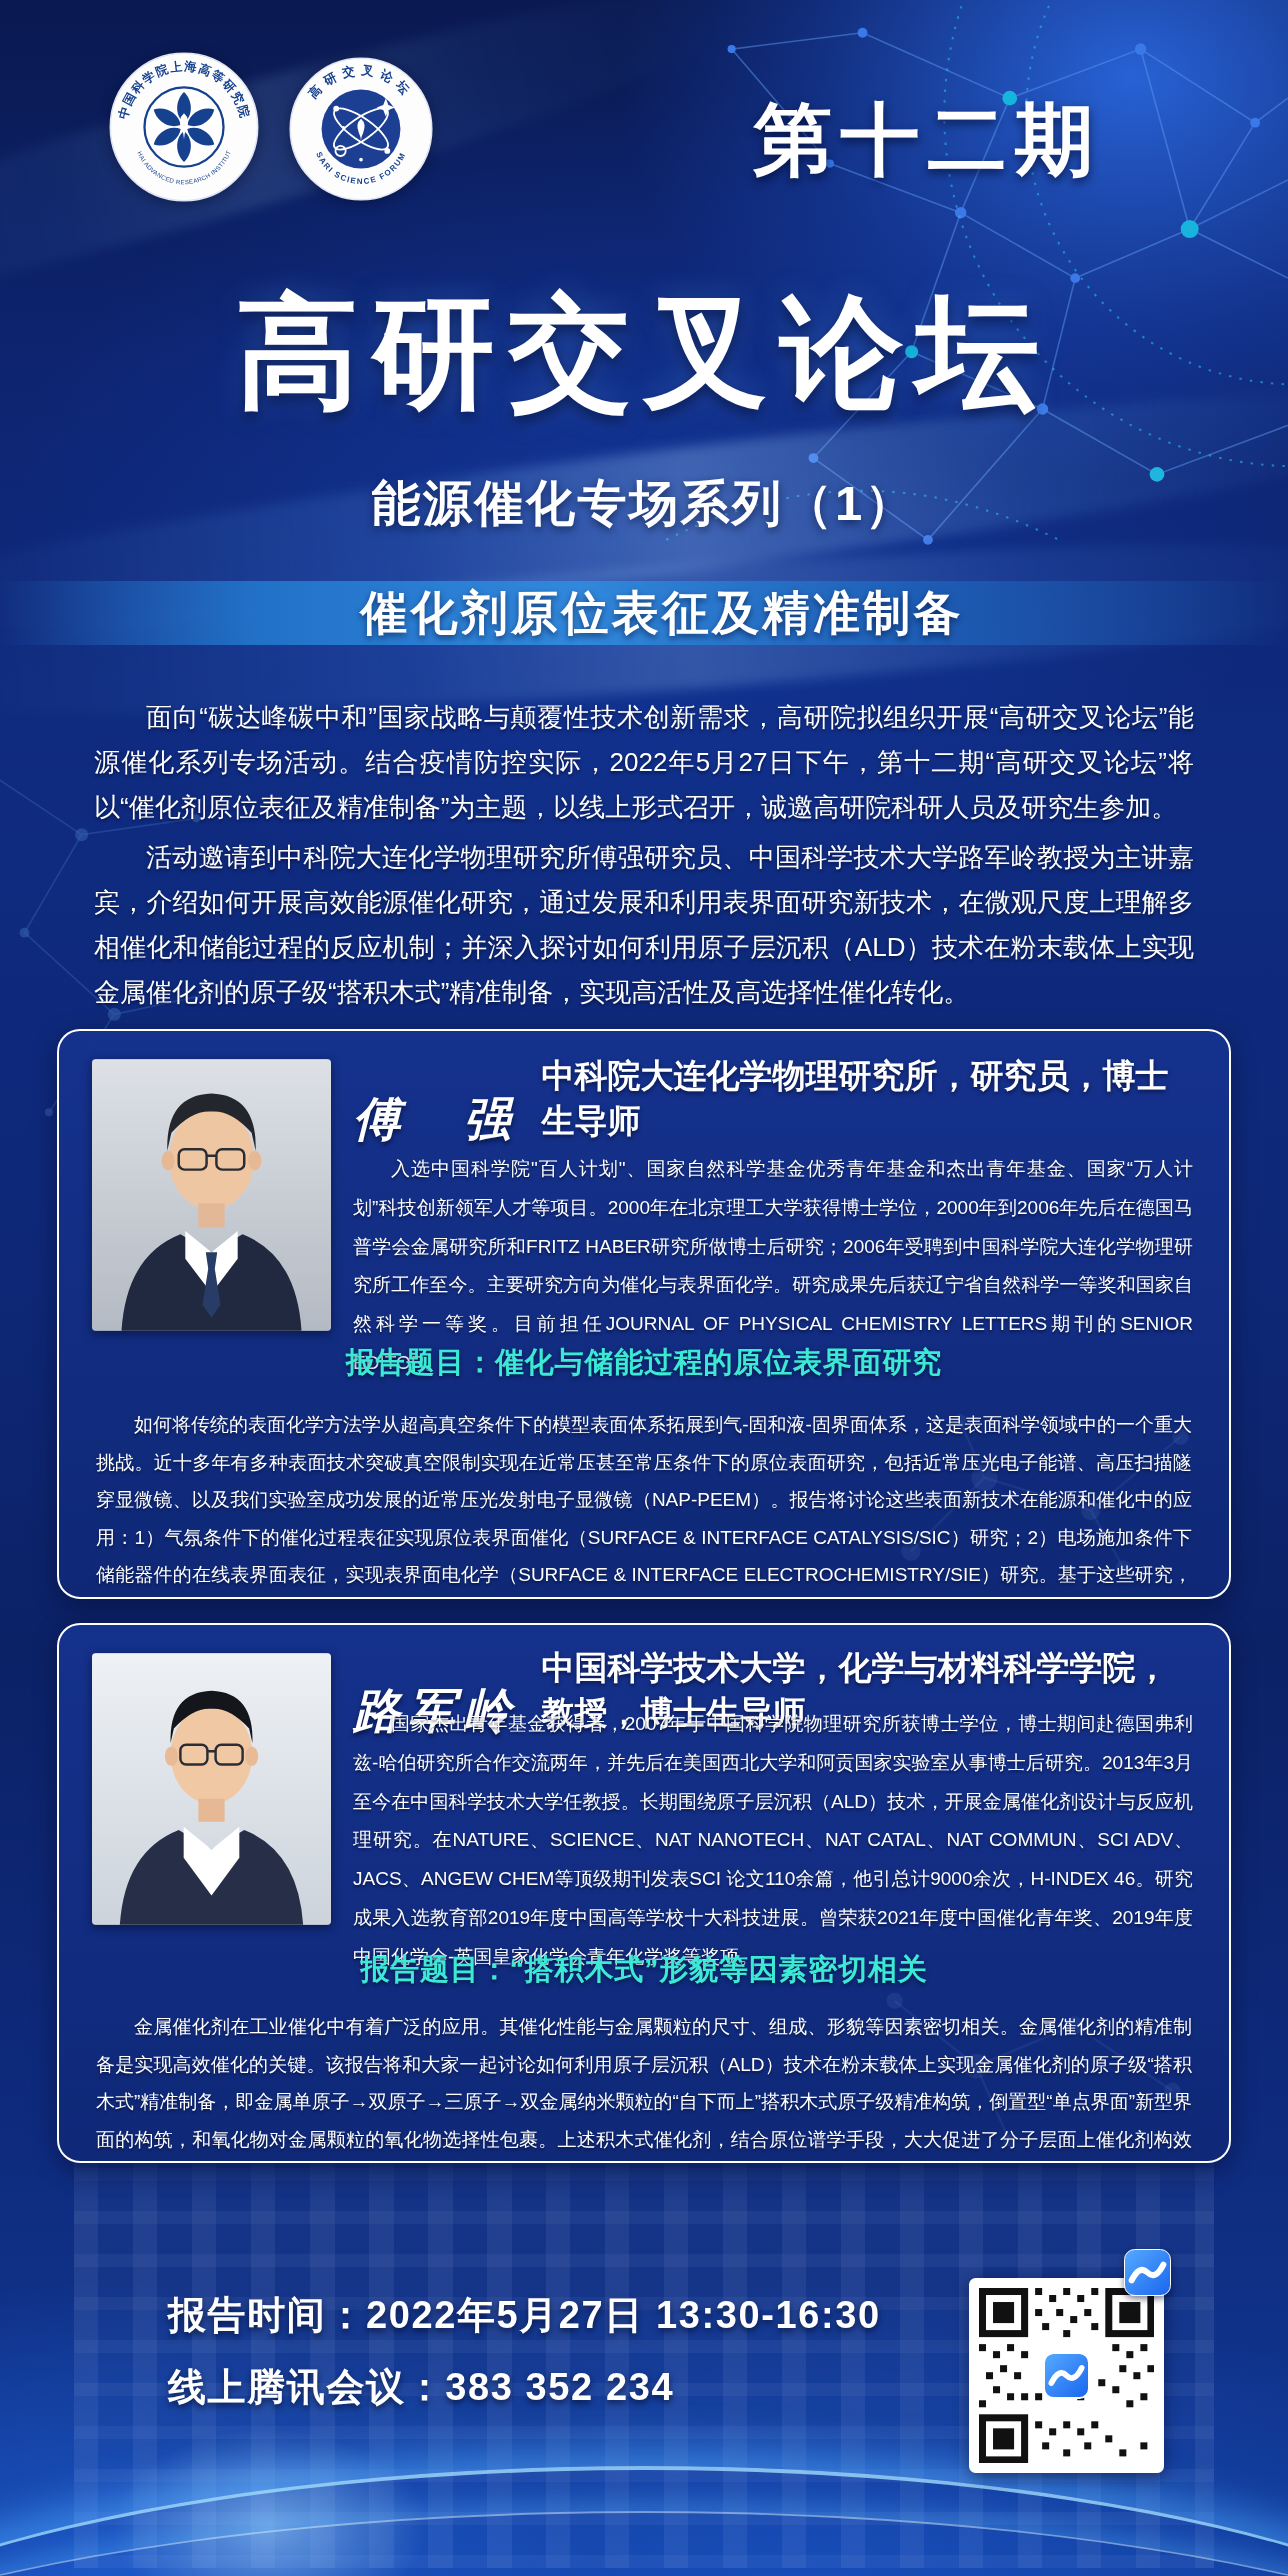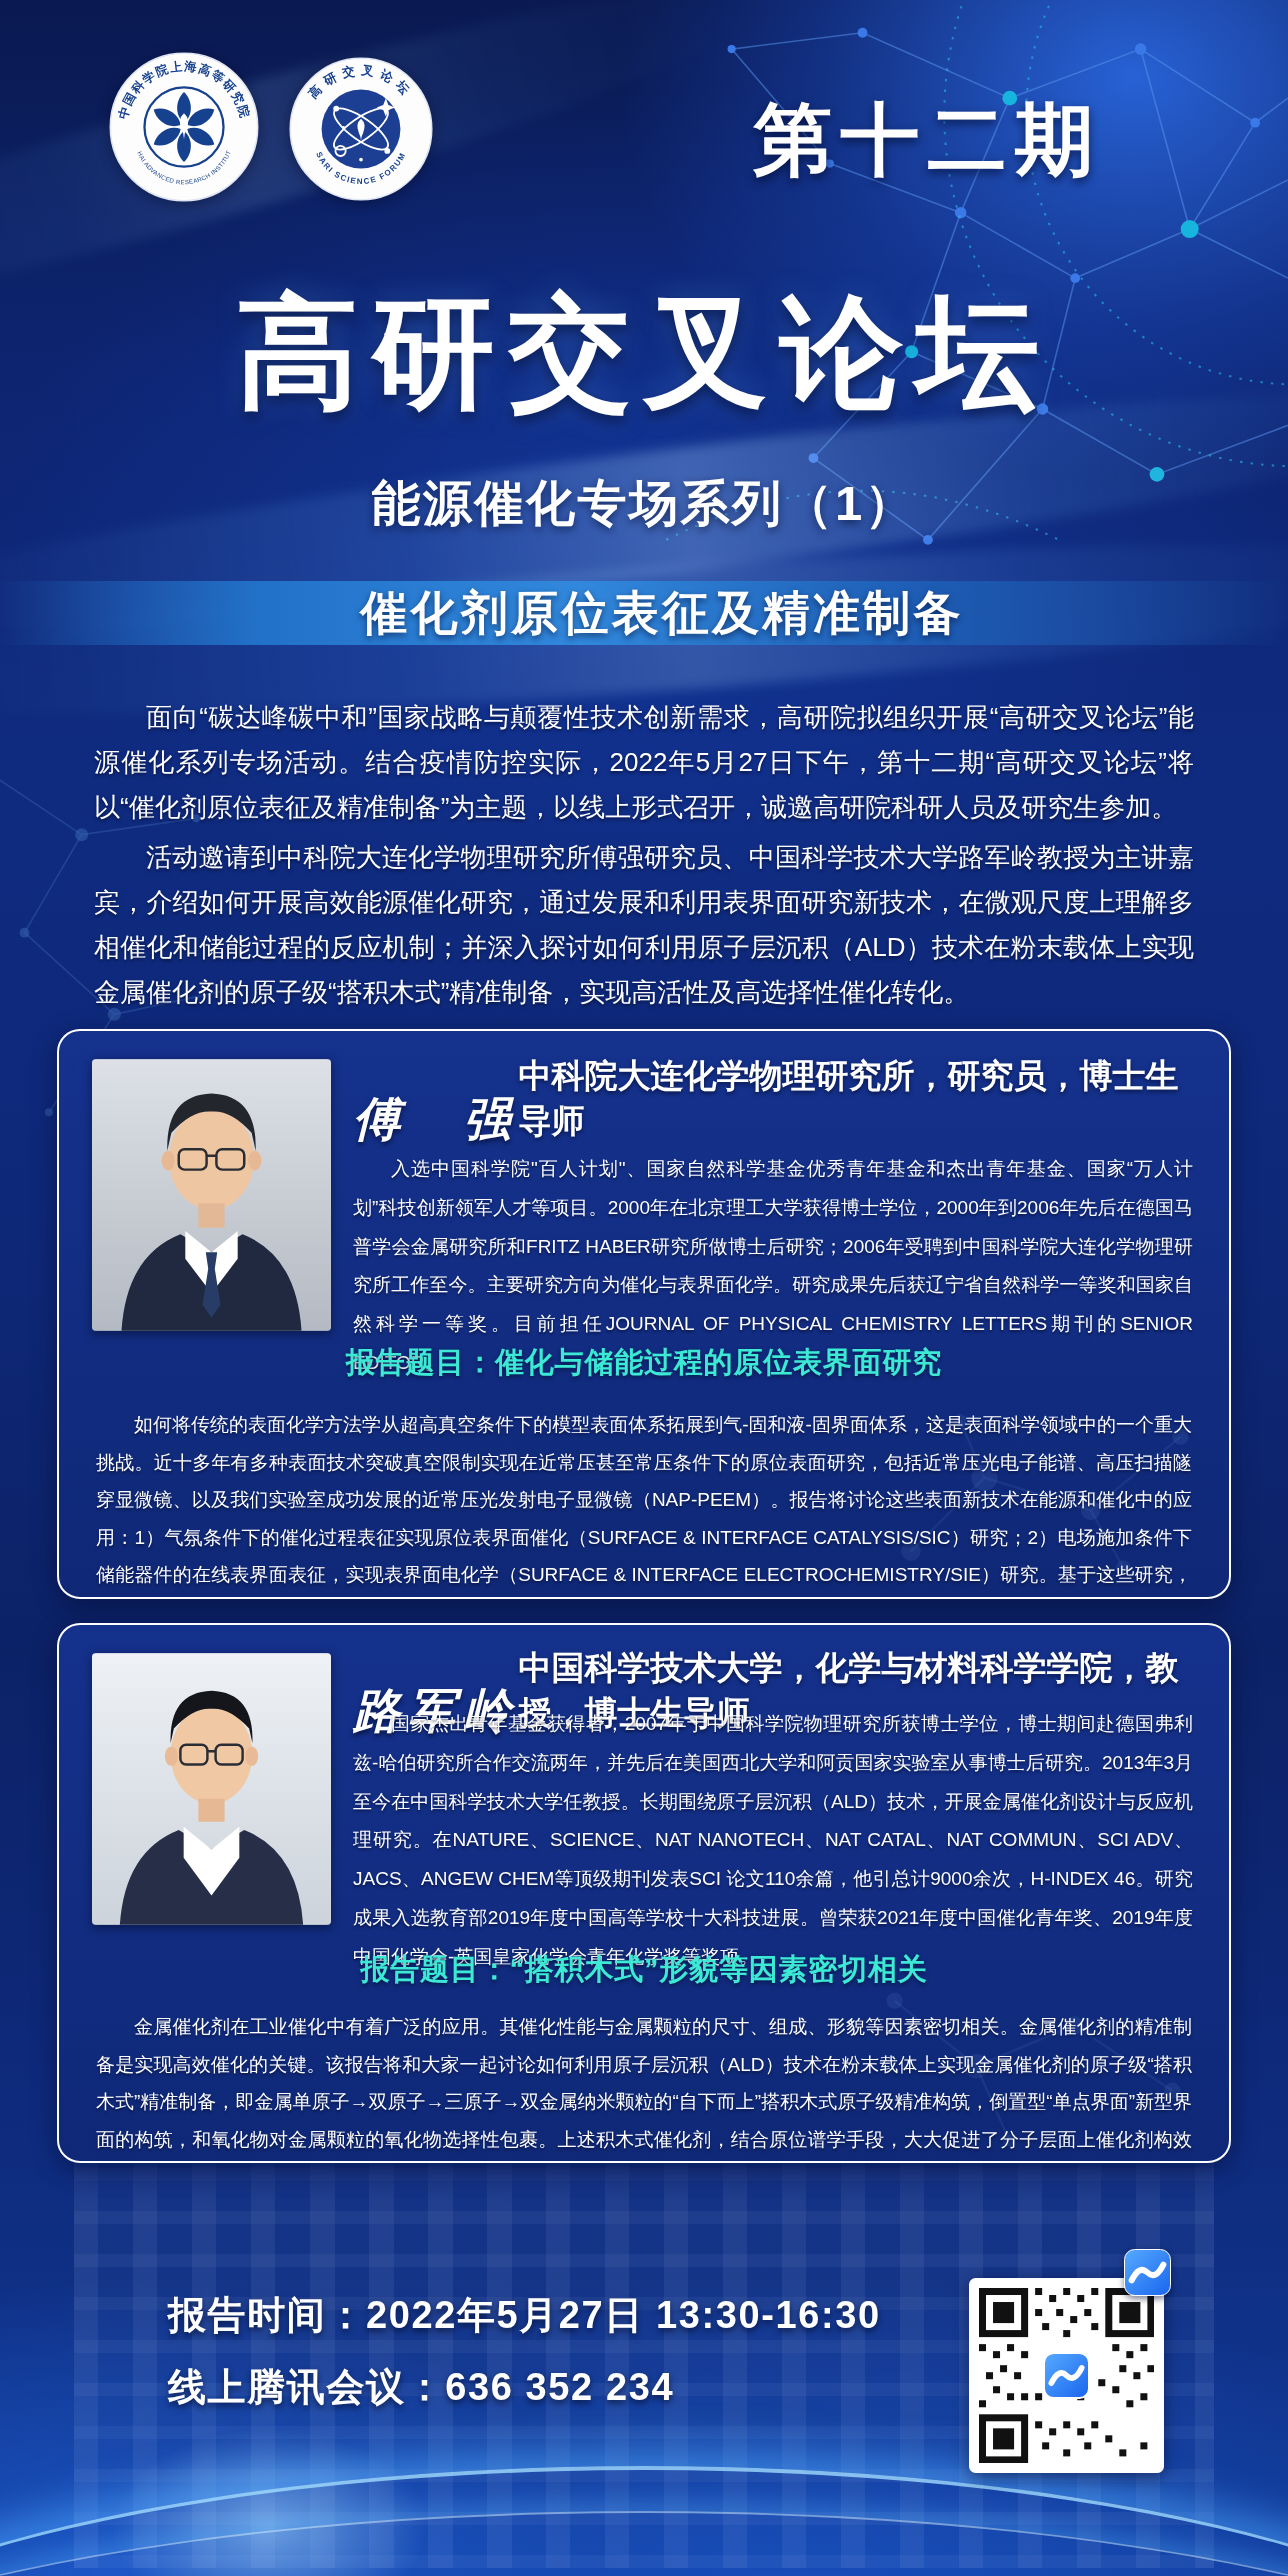--- a/index.html
+++ b/index.html
@@ -75,21 +75,21 @@
   .card{ position:absolute; left:57px; width:1174px; border:2.5px solid #fff; border-radius:23px;
     background:linear-gradient(180deg, rgba(21,50,142,.95) 0%, rgba(15,40,119,.95) 100%);
     box-shadow:0 6.5px 24.5px rgba(0,6,40,.45); overflow:hidden; }
   .card1{ top:1029px; height:570px; }
   .card2{ top:1623px; height:540px; }
 
   .photo{ position:absolute; left:33px; top:28px; width:239px; height:272px; border-radius:4.1px; overflow:hidden;
     box-shadow:0 2.5px 9.8px rgba(0,5,30,.5); }
   .photo svg{ width:100%; height:100%; display:block; }
 
-  .name-row{ position:absolute; left:294px; right:33px; display:flex; align-items:flex-end; }
+  .name-row{ position:absolute; left:294px; right:33px; display:flex; align-items:flex-end; gap:23px; }
   .card1 .name-row{ top:23px; }
   .card2 .name-row{ top:21px; }
   .sp-name{ font-family:"DejaVu Serif","Liberation Serif",serif; font-style:italic; font-weight:bold;
     font-size:47px; letter-spacing:8.2px; white-space:nowrap; text-shadow:0 2.5px 4.9px rgba(0,4,24,.6); }
   .sp-aff{ font-size:33px; font-weight:700; padding-bottom:6.5px; text-shadow:0 1.6px 4.1px rgba(0,4,24,.6); }
 
   .bio{ position:absolute; left:294px; right:36px; font-size:19px; line-height:2.04; text-align:justify;
     text-indent:2em; color:#fff; text-shadow:0 1.6px 2.5px rgba(0,4,24,.55); }
   .card1 .bio{ top:119px; }
   .card2 .bio{ top:80px; }
@@ -341,21 +341,21 @@
       <span>报告题目：</span><span>“搭积木式”形貌等因素密切相关</span>
     </div>
     <p class="abstract">金属催化剂在工业催化中有着广泛的应用。其催化性能与金属颗粒的尺寸、组成、形貌等因素密切相关。金属催化剂的精准制备是实现高效催化的关键。该报告将和大家一起讨论如何利用原子层沉积（ALD）技术在粉末载体上实现金属催化剂的原子级“搭积木式”精准制备，即金属单原子→双原子→三原子→双金属纳米颗粒的“自下而上”搭积木式原子级精准构筑，倒置型“单点界面”新型界面的构筑，和氧化物对金属颗粒的氧化物选择性包裹。上述积木式催化剂，结合原位谱学手段，大大促进了分子层面上催化剂构效关系的理解。</p>
   </section>
 
   <div class="footer-info">
     <div class="f-line">
       <span>报告时间：</span><span>2022年5月27日 13:30-16:30</span>
     </div>
     <div class="f-line">
-      <span>线上腾讯会议：</span><span>636 352 234</span>
+      <span>线上腾讯会议：</span><span>383 352 234</span>
     </div>
   </div>
 
   <div class="qr">
     <svg viewBox="0 0 200 200">
       <rect width="200" height="200" fill="#fff"></rect>
       <g fill="#111">
         <rect x="0" y="0" width="56" height="56"></rect>
           <rect x="144" y="0" width="56" height="56"></rect>
         <rect x="0" y="144" width="56" height="56"></rect>

